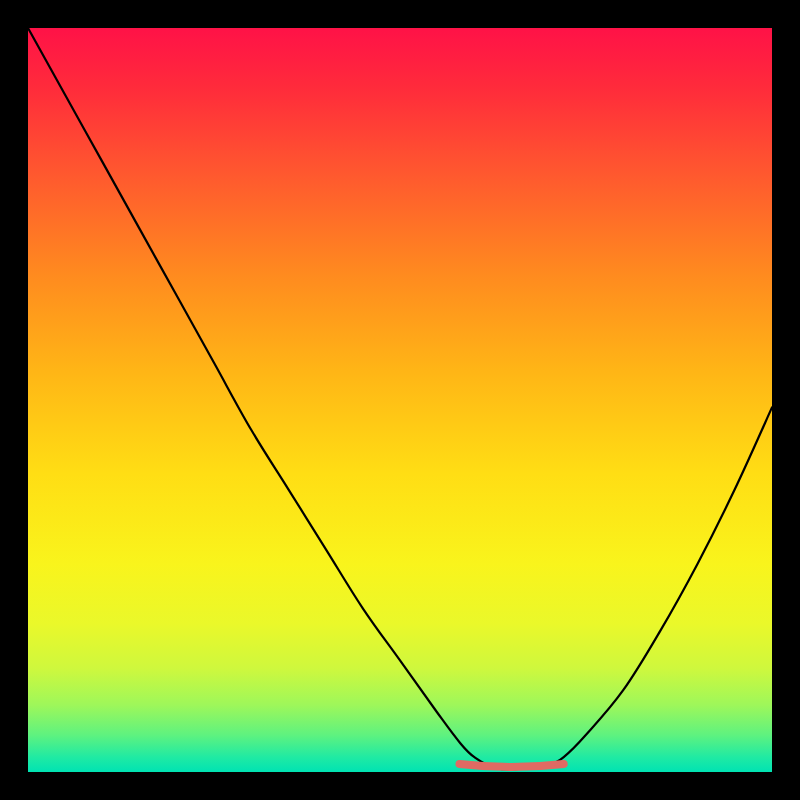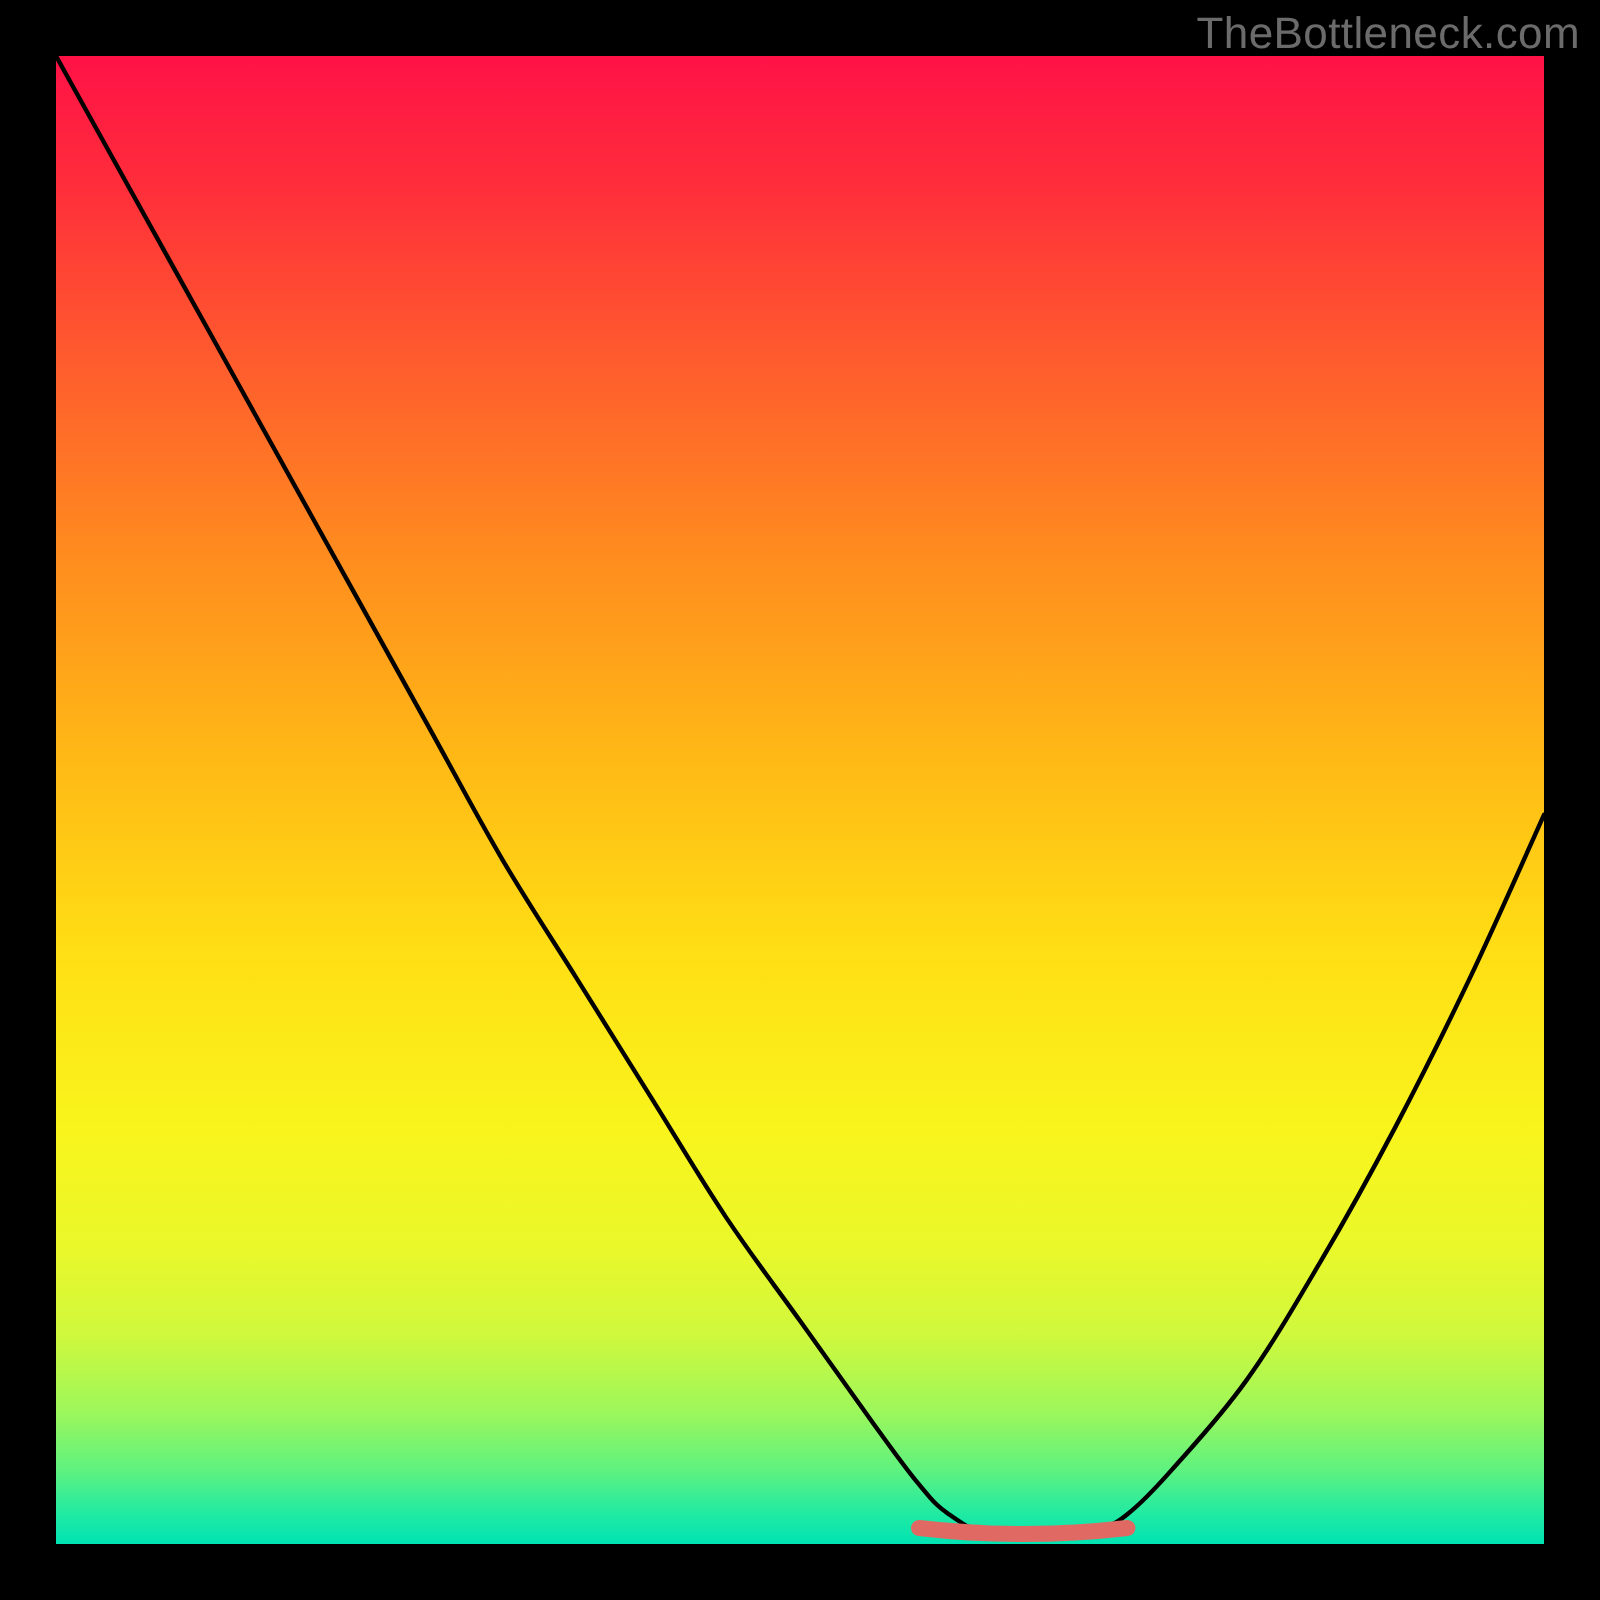--- a/index.html
+++ b/index.html
@@ -76,15 +76,14 @@
 
 <div class="frame">
 
   <div class="plot-bg"></div>
 
   <svg class="curves" viewBox="0 0 744 744">
     <path id="curve-path" class="curve" d="M 0.0 0.0 C 6.7 12.1, 23.8 42.9, 37.2 67.0 C 50.6 91.1, 61.0 109.8, 74.4 133.9 C 87.8 158.0, 98.2 176.8, 111.6 200.9 C 125.0 225.0, 135.4 243.7, 148.8 267.8 C 162.2 291.9, 172.6 310.7, 186.0 334.8 C 199.4 358.9, 209.8 379.0, 223.2 401.8 C 236.6 424.5, 247.0 439.9, 260.4 461.3 C 273.8 482.7, 284.2 499.4, 297.6 520.8 C 311.0 542.2, 321.4 560.2, 334.8 580.3 C 348.2 600.4, 358.6 613.7, 372.0 632.4 C 385.4 651.1, 398.5 669.7, 409.2 684.5 C 419.9 699.2, 424.8 706.2, 431.5 714.2 C 438.2 722.3, 439.7 724.4, 446.4 729.1 C 453.1 733.8, 459.3 738.3, 468.7 740.3 C 478.1 742.3, 489.1 740.9, 498.5 740.3 C 507.9 739.6, 514.1 738.6, 520.8 736.6 C 527.5 734.6, 529.0 734.5, 535.7 729.1 C 542.4 723.8, 547.3 718.9, 558.0 706.8 C 568.7 694.7, 581.8 680.9, 595.2 662.2 C 608.6 643.4, 619.0 625.4, 632.4 602.6 C 645.8 579.9, 656.2 561.1, 669.6 535.7 C 683.0 510.2, 693.4 489.4, 706.8 461.3 C 720.2 433.2, 737.3 394.2, 744.0 379.4"></path>
     <path id="highlight-path" class="highlight" d="M 431.5 736.0 Q 483.6 742.0 535.7 736.0"></path>
   </svg>
 
-  <div class="watermark">TheBottleneck.com</div>
 
 </div>
 
 </body></html>

